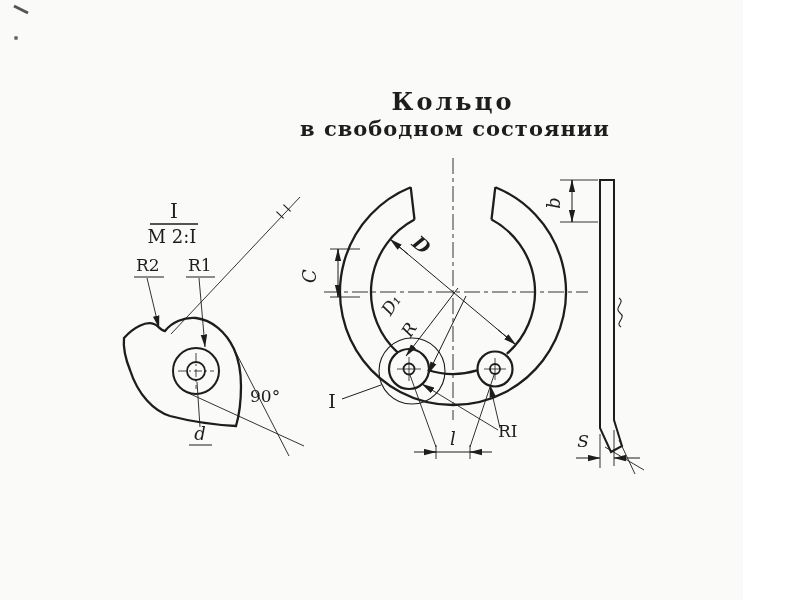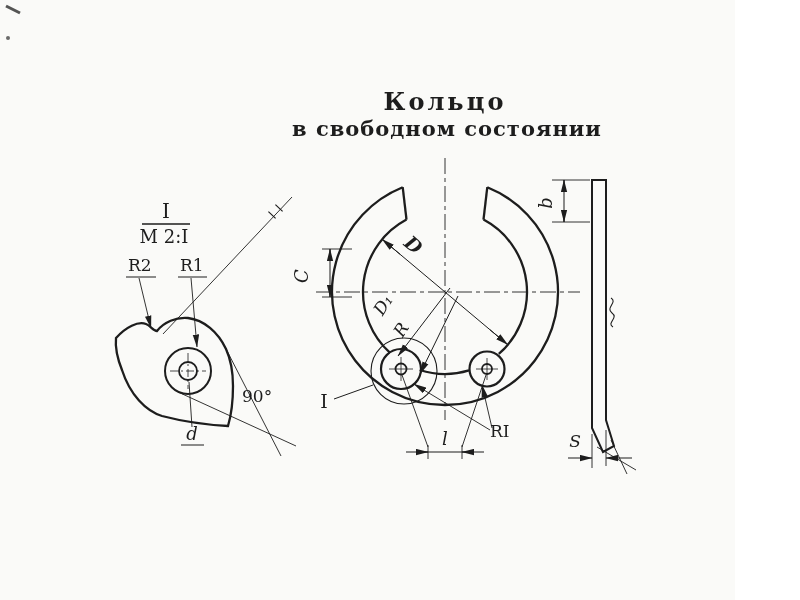--- a/index.html
+++ b/index.html
@@ -1,17 +1,17 @@
 <!DOCTYPE html>
 <html style="--ink: #1d1d1d; --paper: #fafaf8;"><head>
 <meta charset="utf-8">
 <style>
   html,body{margin:0;padding:0}
   .stage{position:relative;width:735px;height:600px;background:var(--paper,#fafaf8);overflow:hidden;
-         font-family:"DejaVu Serif", serif;}
+         font-family:"DejaVu Serif", serif;padding-left:8px;}
   svg{display:block}
   .ln{fill:none;stroke:var(--ink,#1d1d1d)}
   .txt{fill:var(--ink,#1d1d1d);stroke:none;font-family:"DejaVu Serif", serif}
   .it{font-style:italic}
   .b{font-weight:bold}
 </style>
 </head>
 <body>
 
 <div class="stage">

